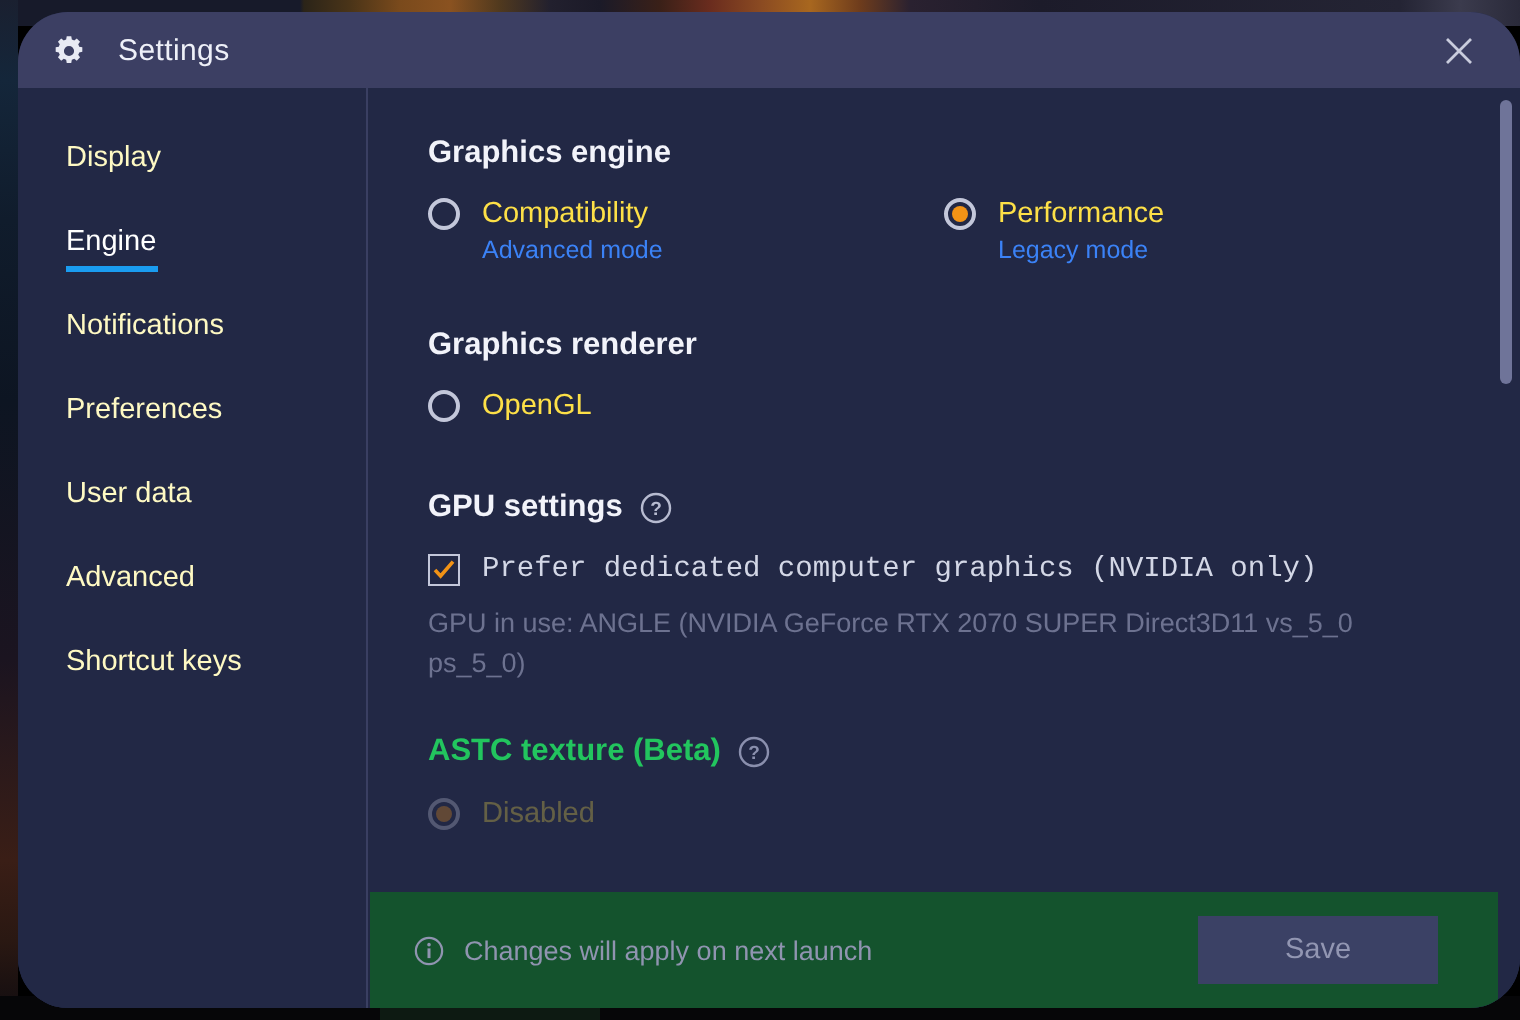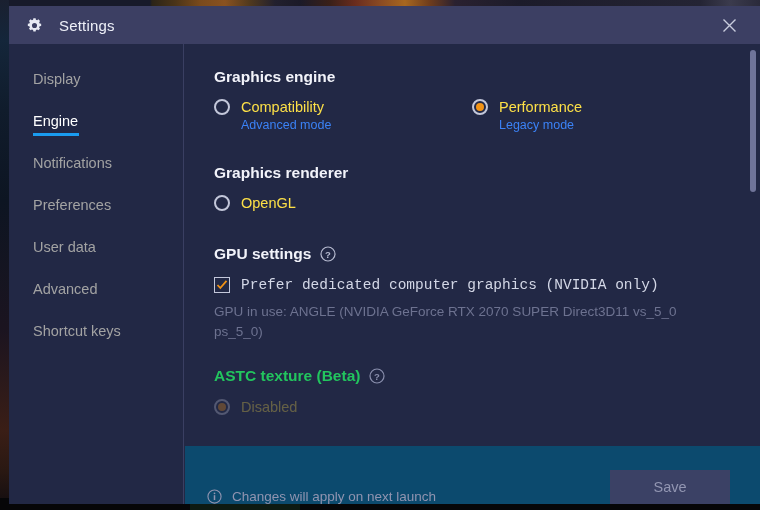--- a/index.html
+++ b/index.html
@@ -56,20 +56,21 @@
 
   
   #dialog {
     position: absolute;
     left: 9px;
     top: 6px;
     width: 751px;
     height: 498px;
     background: #242a46;
     overflow: hidden;
+    border-radius: 25px;
   }
 
   
   #titlebar {
     position: relative;
     height: 38px;
     background: #3c3f63;
     display: flex;
     align-items: center;
   }
@@ -110,21 +111,21 @@
     border-right: 1px solid #3a3f62;
     padding-top: 14px;
     flex: 0 0 auto;
   }
   .nav-item {
     position: relative;
     height: 42px;
     display: flex;
     align-items: center;
     padding-left: 24px;
-    color: #a3a3a3;
+    color: #fef9c3;
     font-size: 14.5px;
     cursor: pointer;
     white-space: nowrap;
   }
   .nav-item.active { color: #ffffff; }
   .nav-underline {
     position: absolute;
     left: 24px;
     bottom: 6px;
     width: 46px;
@@ -250,25 +251,25 @@
     position: absolute;
     left: 1px; top: 0;
     width: 6px; height: 142px;
     border-radius: 3px;
     background: #6f7499;
   }
 
   
   #footer {
     position: absolute;
-    left: 176px; right: 0; bottom: 0;
+    left: 176px; right: 11px; bottom: 0;
     height: 58px;
-    background: #0c4a6e;
-    display: flex;
-    align-items: flex-end;
+    background: #14532d;
+    display: flex;
+    align-items: center;
     padding: 0 30px 0 22px;
   }
   #footer-note {
     display: flex;
     align-items: center;
     gap: 10px;
     color: #9094b0;
     font-size: 13.5px;
   }
   #save-btn {

